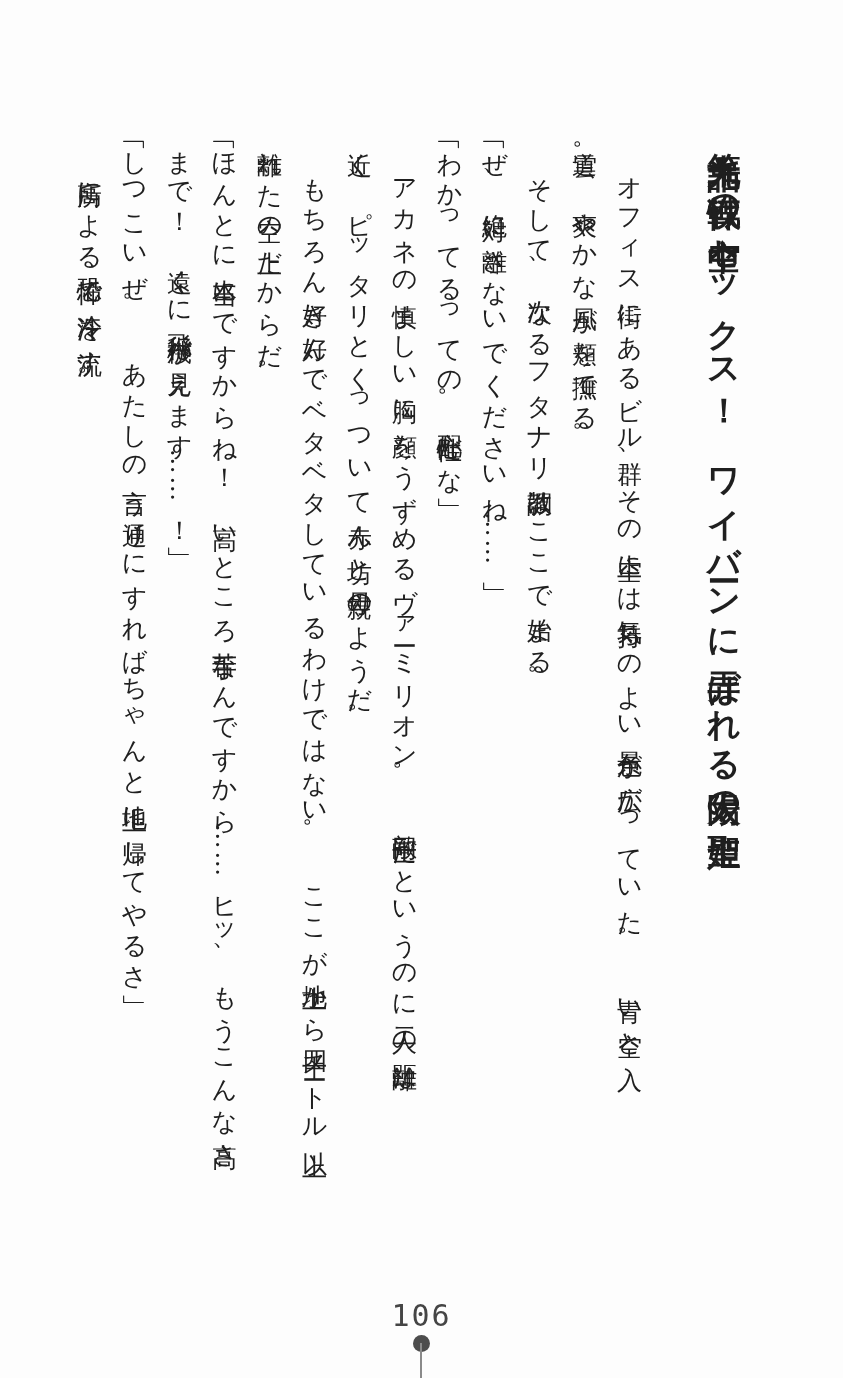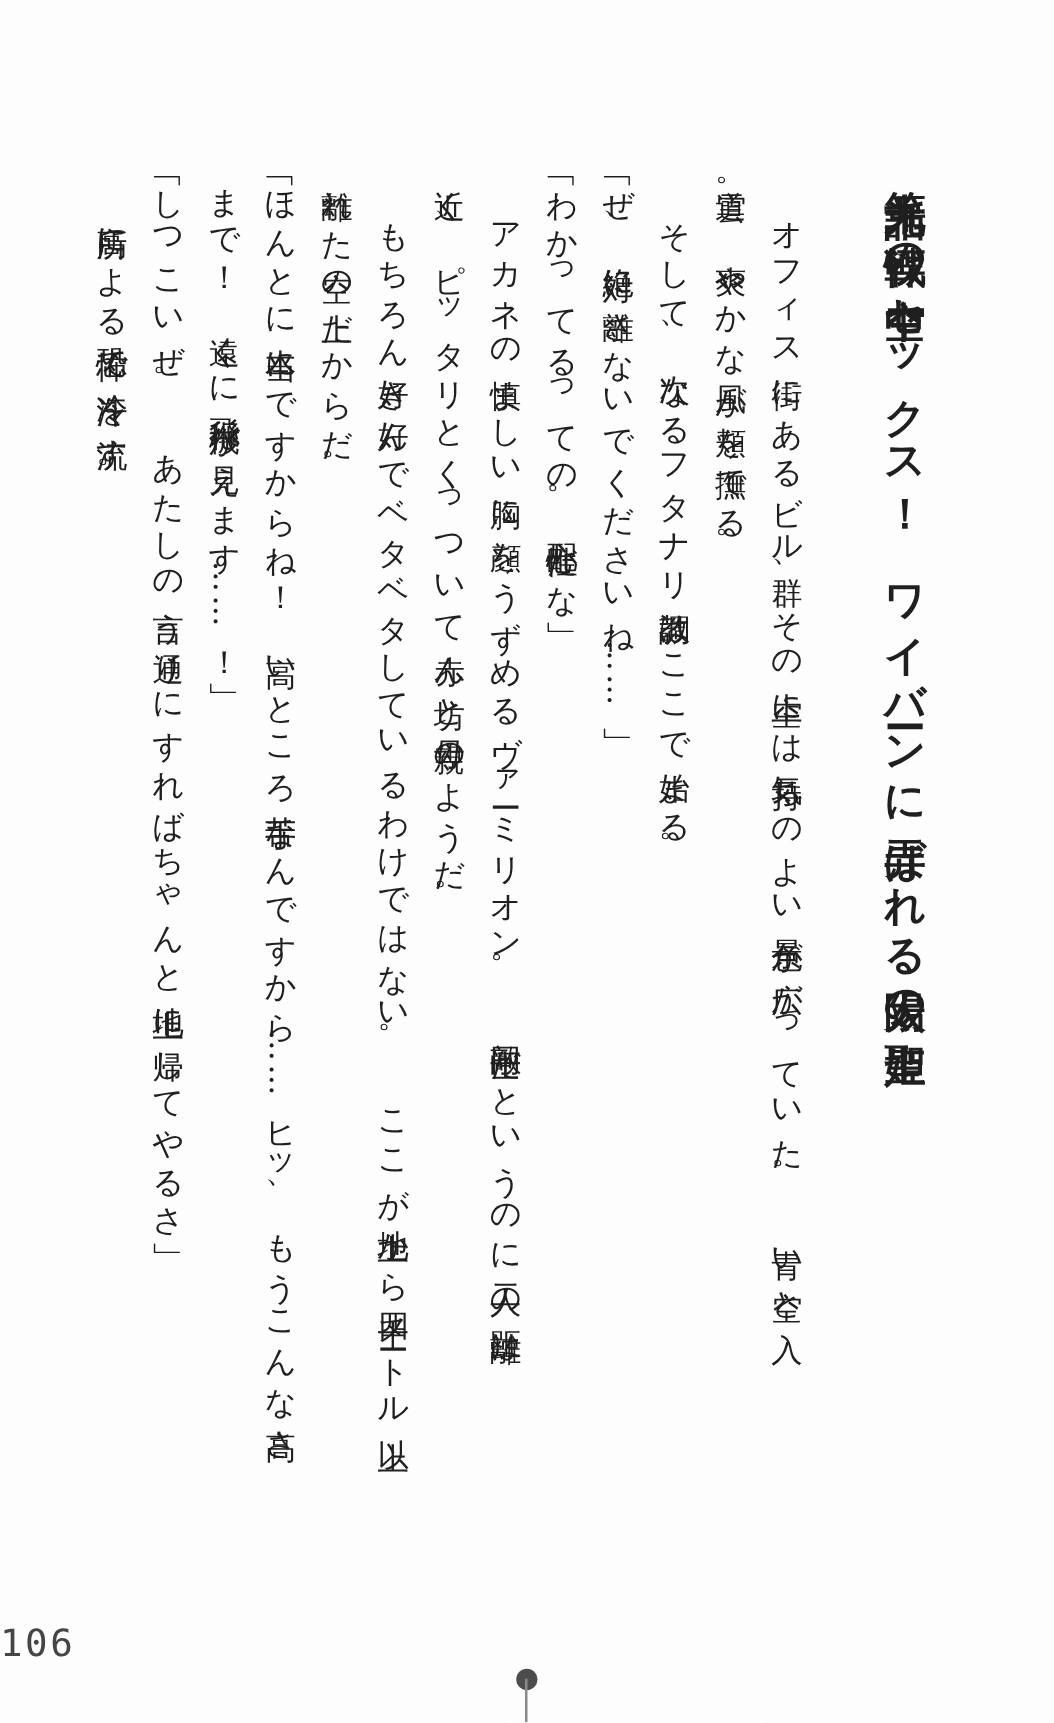--- a/index.html
+++ b/index.html
@@ -42,20 +42,21 @@
     font-size: 25px;
     letter-spacing: 2.5px;
     line-height: 45px; 
     white-space: nowrap;
   }
   .footer {
     position: absolute;
     left: 0;
     top: 1298px;
     width: 100%;
+    text-align: center;
   }
   .page-number {
     display: inline-block;
     font-family: "DejaVu Sans Mono", "Liberation Mono", monospace;
     font-size: 30px;
     letter-spacing: 2px;
     color: #454545;
   }
   .page-marker-dot {
     position: absolute;

